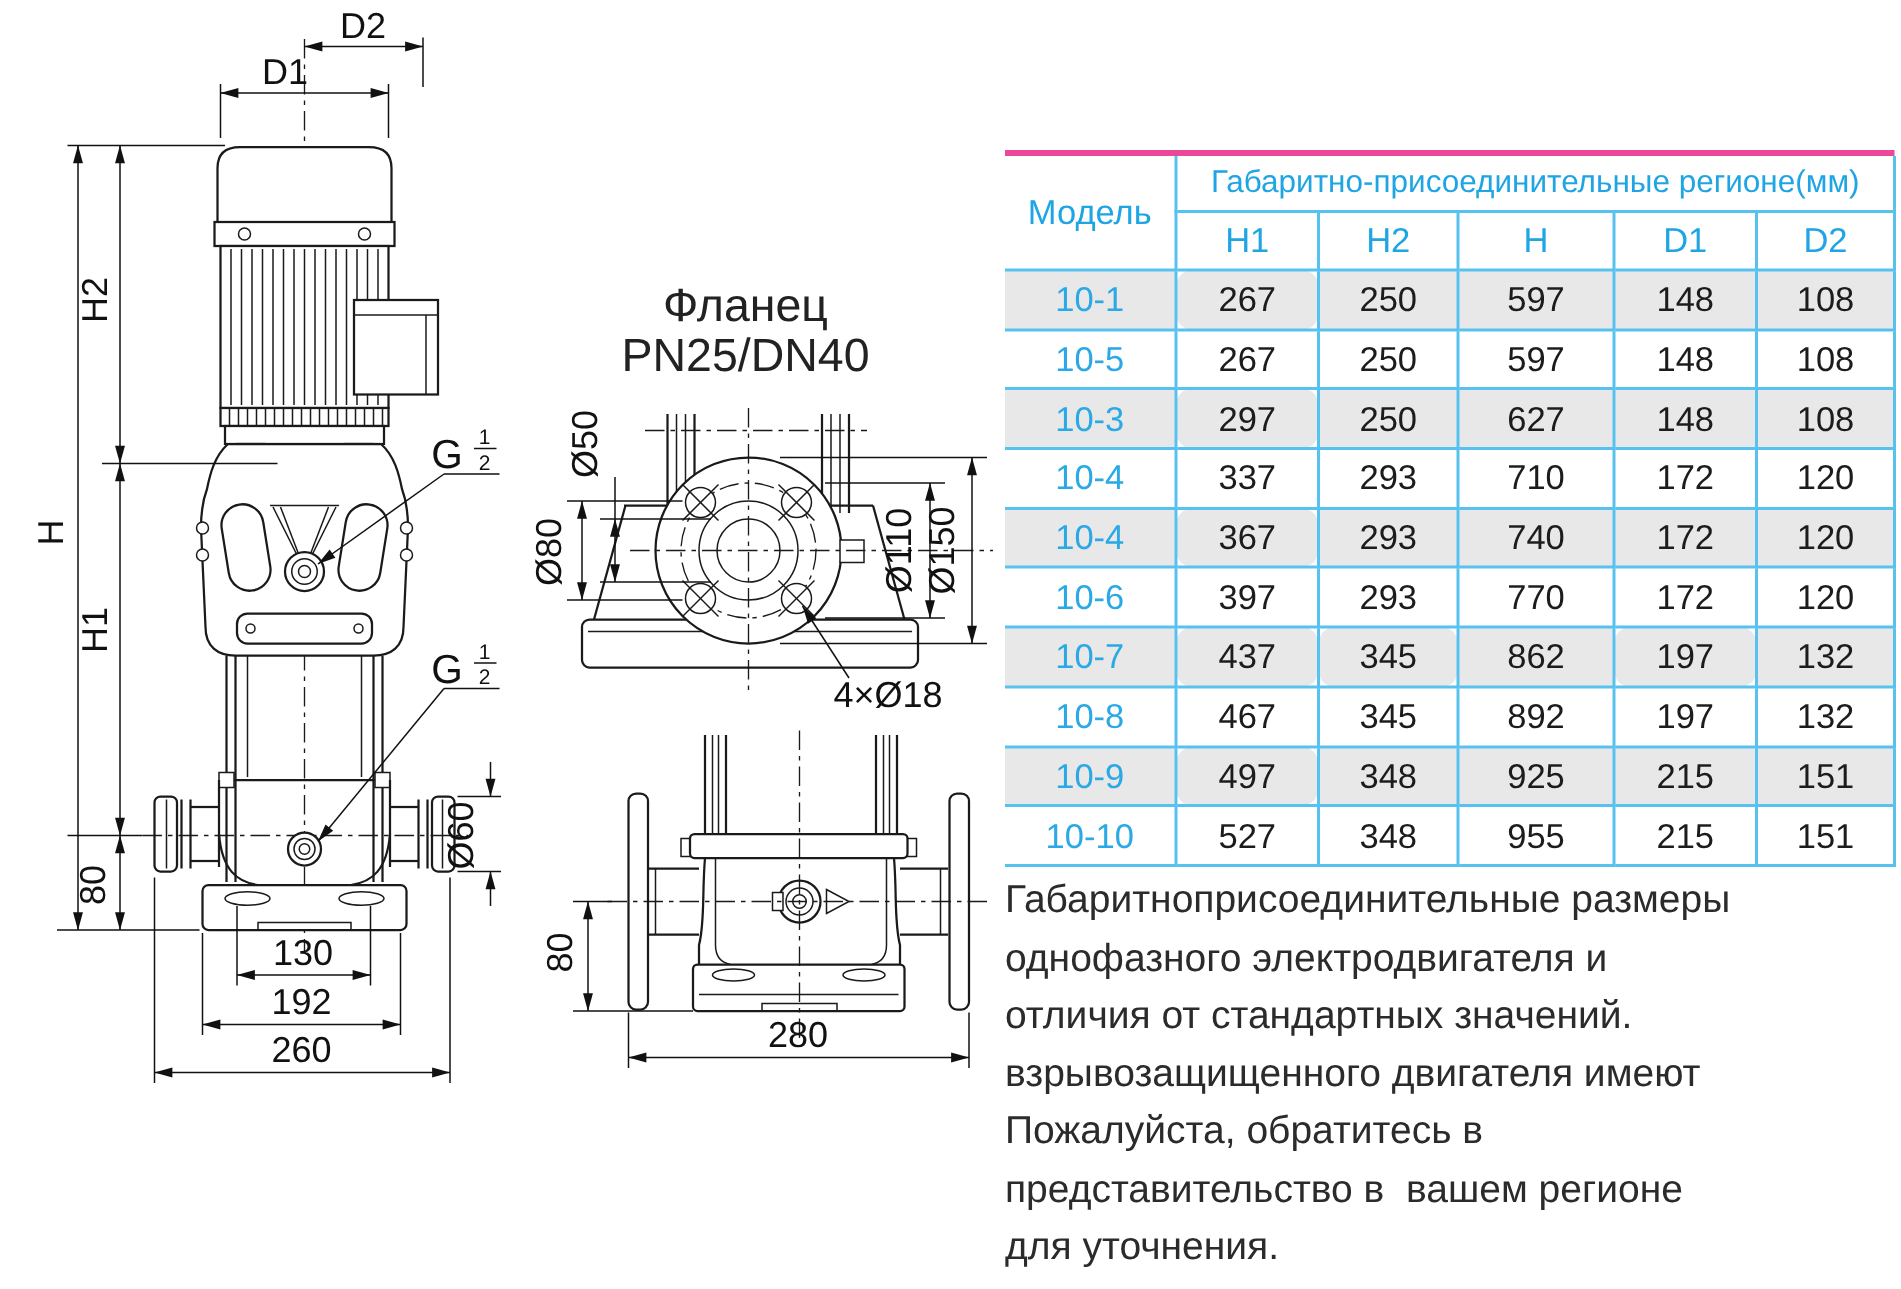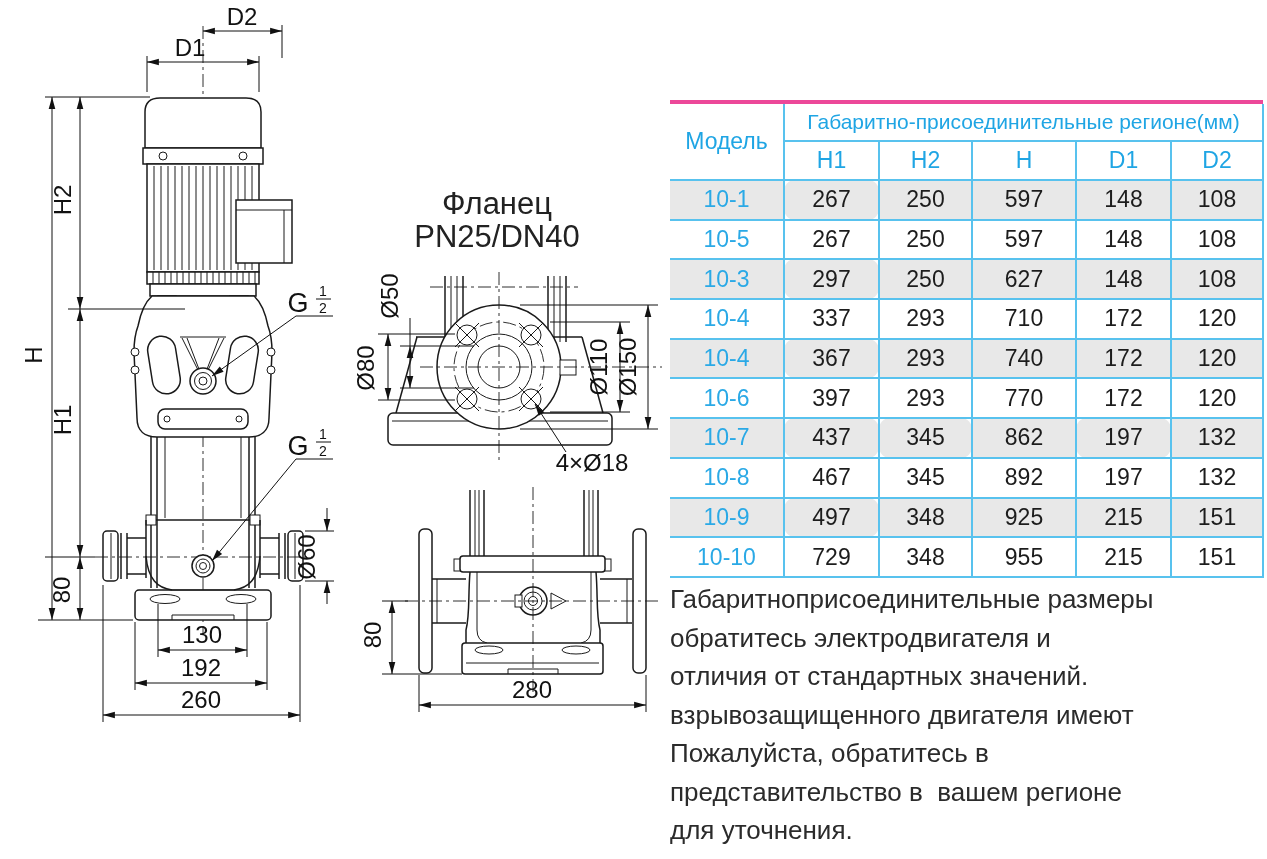--- a/index.html
+++ b/index.html
@@ -454,31 +454,31 @@
         <tr class="shaded">
           <td class="model">10-9</td>
           <td class="b">497</td>
           <td>348</td>
           <td>925</td>
           <td>215</td>
           <td>151</td>
         </tr>
         <tr>
           <td class="model">10-10</td>
-          <td class="b">729</td>
+          <td class="b">527</td>
           <td>348</td>
           <td>955</td>
           <td>215</td>
           <td>151</td>
         </tr>
       </tbody>
   </table>
 </div>
 
 <div class="note" id="note-block">
     <div>Габаритноприсоединительные размеры</div>
-    <div>обратитесь электродвигателя и</div>
+    <div>однофазного электродвигателя и</div>
     <div>отличия от стандартных значений.</div>
     <div>взрывозащищенного двигателя имеют</div>
     <div>Пожалуйста, обратитесь в</div>
     <div>представительство в  вашем регионе</div>
     <div>для уточнения.</div>
   </div>
 
 </body></html>

